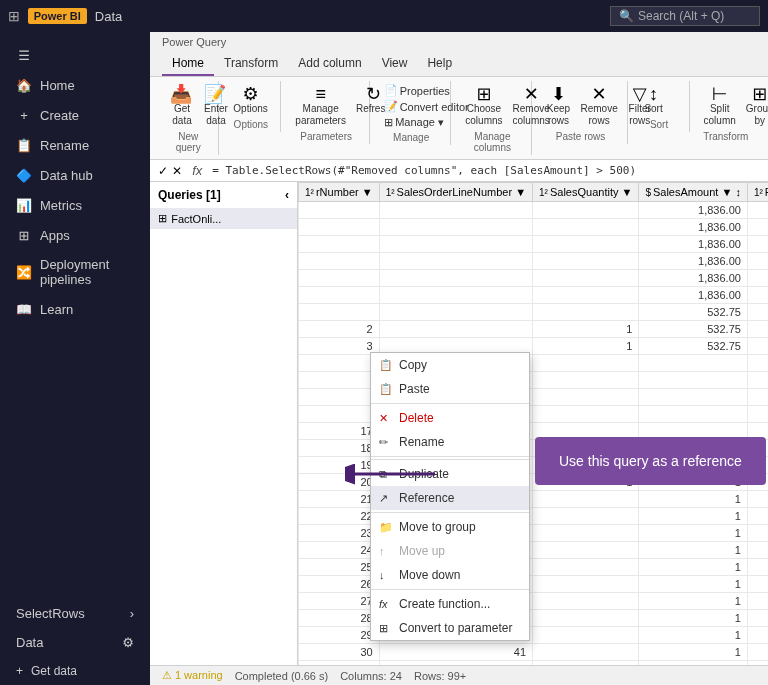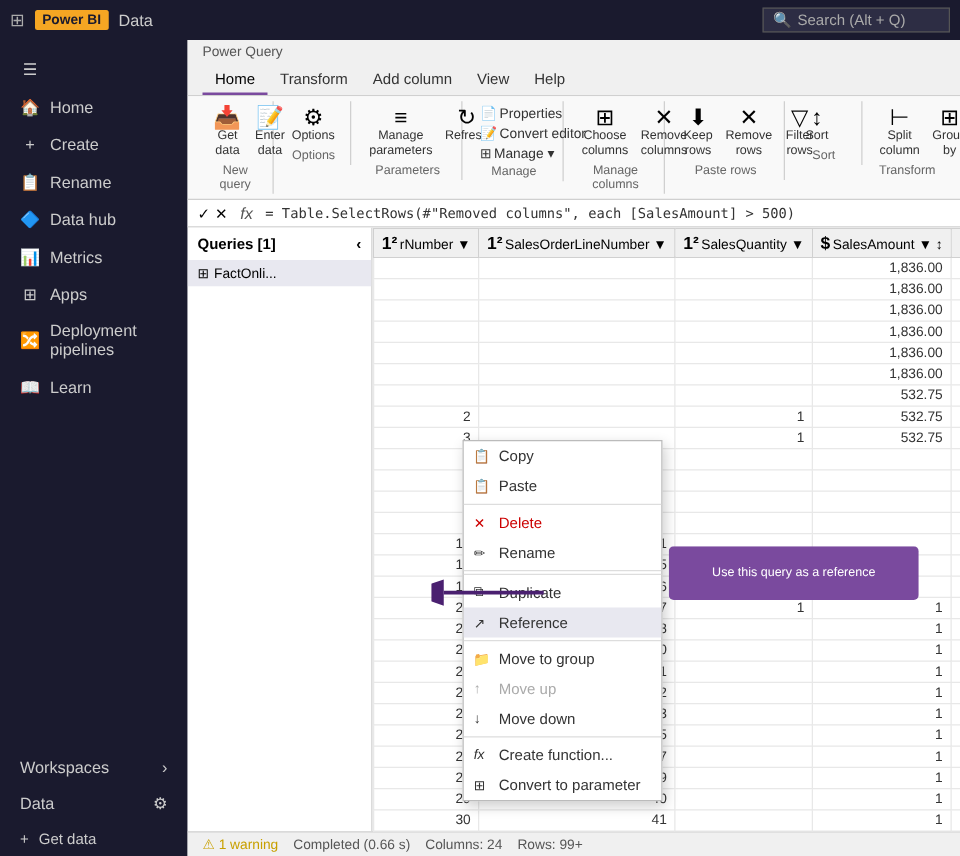--- a/index.html
+++ b/index.html
@@ -65,29 +65,29 @@
     .query-item { padding: 4px 8px; display: flex; align-items: center; gap: 4px; cursor: pointer; background: #e8e8f0; font-size: 11px; }
 
     
     .context-menu { position: absolute; left: 220px; top: 170px; background: #fff; border: 1px solid #bbb; box-shadow: 2px 4px 10px rgba(0,0,0,0.2); z-index: 100; min-width: 160px; }
     .ctx-item { padding: 5px 16px 5px 28px; font-size: 12px; cursor: pointer; display: flex; align-items: center; gap: 6px; position: relative; color: #333; }
     .ctx-item.disabled { color: #aaa; }
     .ctx-item.checked::before { content: '✓'; position: absolute; left: 10px; }
     .ctx-separator { height: 1px; background: #ddd; margin: 2px 0; }
     .ctx-icon { position: absolute; left: 8px; font-size: 11px; }
     .ctx-item.highlighted { background: #e8e8f0; }
-    .annotation-box { background: #7a4a9e; color: #fff; padding: 16px 24px; font-size: 10px; font-weight: 500; border-radius: 4px; min-width: 200px; text-align: center; }
+    .annotation-box { background: #7a4a9e; color: #fff; padding: 16px 24px; font-size: 14px; font-weight: 500; border-radius: 4px; min-width: 200px; text-align: center; }
 
     
     .table-container { flex: 1; overflow: auto; position: relative; }
     .data-table { border-collapse: collapse; font-size: 11px; min-width: 100%; }
     .data-table th { background: #f0f0f0; border: 1px solid #d0d0d0; padding: 3px 6px; white-space: nowrap; font-weight: 500; font-size: 11px; position: sticky; top: 0; z-index: 2; }
     .data-table td { border: 1px solid #e8e8e8; padding: 2px 6px; text-align: right; color: #333; white-space: nowrap; font-size: 11px; }
     .data-table td.num { text-align: right; }
-    .th-icon { font-size: 14px; margin-right: 2px; font-weight: bold; }
+    .th-icon { font-size: 10px; margin-right: 2px; }
 
     
     .status-bar { background: #f0f0f0; border-top: 1px solid #d0d0d0; padding: 3px 12px; font-size: 11px; color: #555; display: flex; align-items: center; gap: 12px; flex-shrink: 0; }
     .status-warning { color: #c8a000; }
 
     
     .arrow-svg { position: absolute; left: 195px; top: 272px; z-index: 150; pointer-events: none; }
   </style>
 </head>
 <body>
@@ -136,21 +136,21 @@
       <div class="sidebar-item">
         <span class="icon">🔀</span>
         <span>Deployment pipelines</span>
       </div>
       <div class="sidebar-item">
         <span class="icon">📖</span>
         <span>Learn</span>
       </div>
     </div>
     <div class="workspaces-item">
-      <span>Workspaces</span>
+      <span>SelectRows</span>
       <span>›</span>
     </div>
     <div class="data-item">
       <span>Data</span>
       <span>⚙</span>
     </div>
     <div class="get-data-item">
       <span>+</span>
       <span>Get data</span>
     </div>

